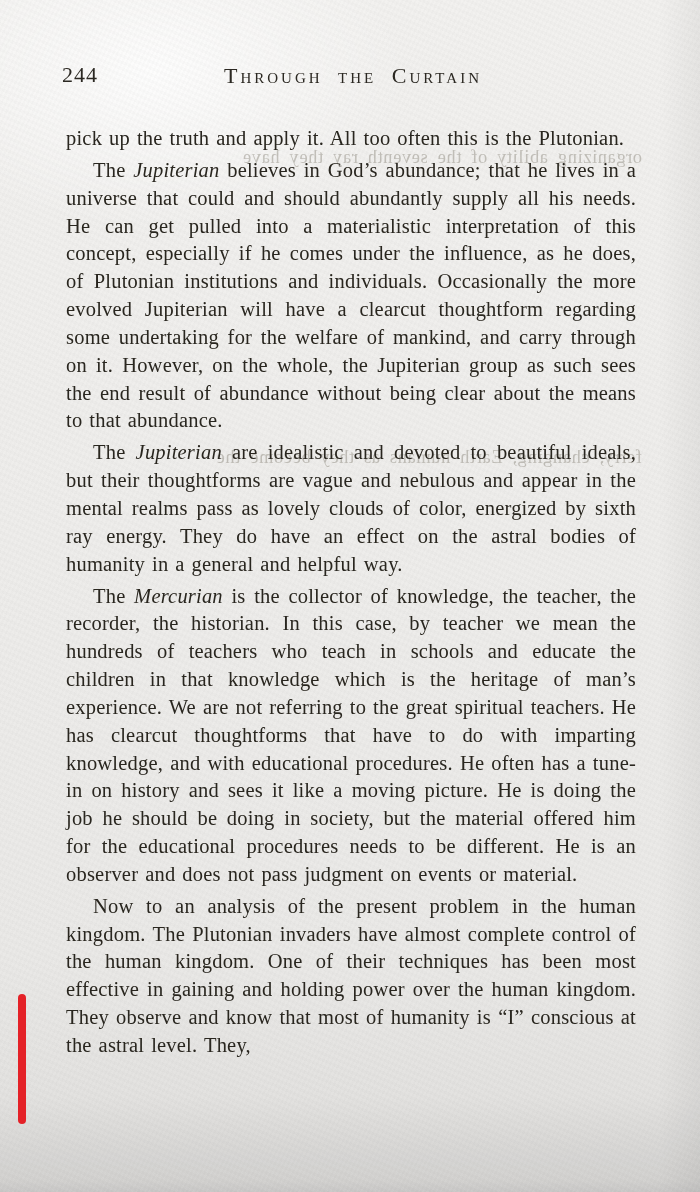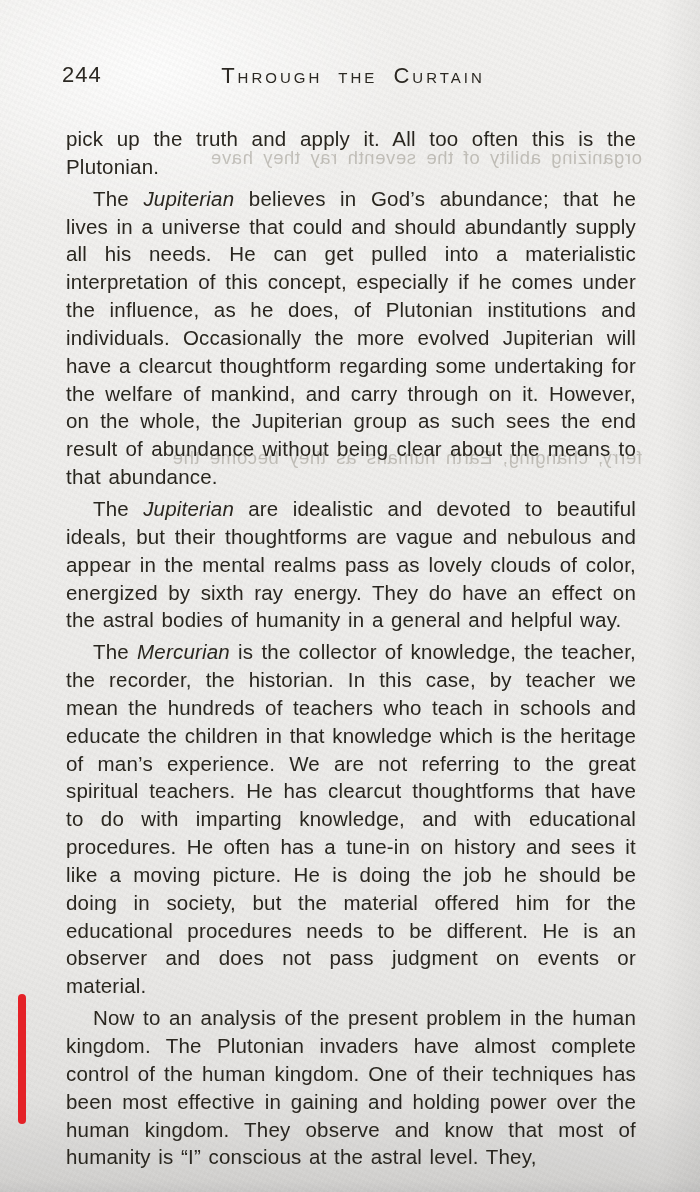--- a/index.html
+++ b/index.html
@@ -5,21 +5,21 @@
   html, body {
     margin: 0;
     padding: 0;
     background: #dcdbd9;
   }
   .scan-page {
     position: relative;
     width: 700px;
     height: 1192px;
     overflow: hidden;
-    font-family: Liberation Sans, sans-serif;
+    font-family: Liberation Serif, serif;
     color: #29261f;
     background:
       radial-gradient(ellipse 420px 260px at 22% 6%, rgba(255,255,255,0.85), rgba(255,255,255,0) 60%),
       linear-gradient(90deg, rgba(0,0,0,0) 94%, rgba(0,0,0,0.05) 100%),
       linear-gradient(180deg, #f2f1ef 0%, #eeedeb 45%, #eae9e7 80%, #e3e2e0 92%, #d2d1cf 99%, #c9c8c7 100%);
   }
   
   .grain {
     position: absolute;
     inset: 0;

